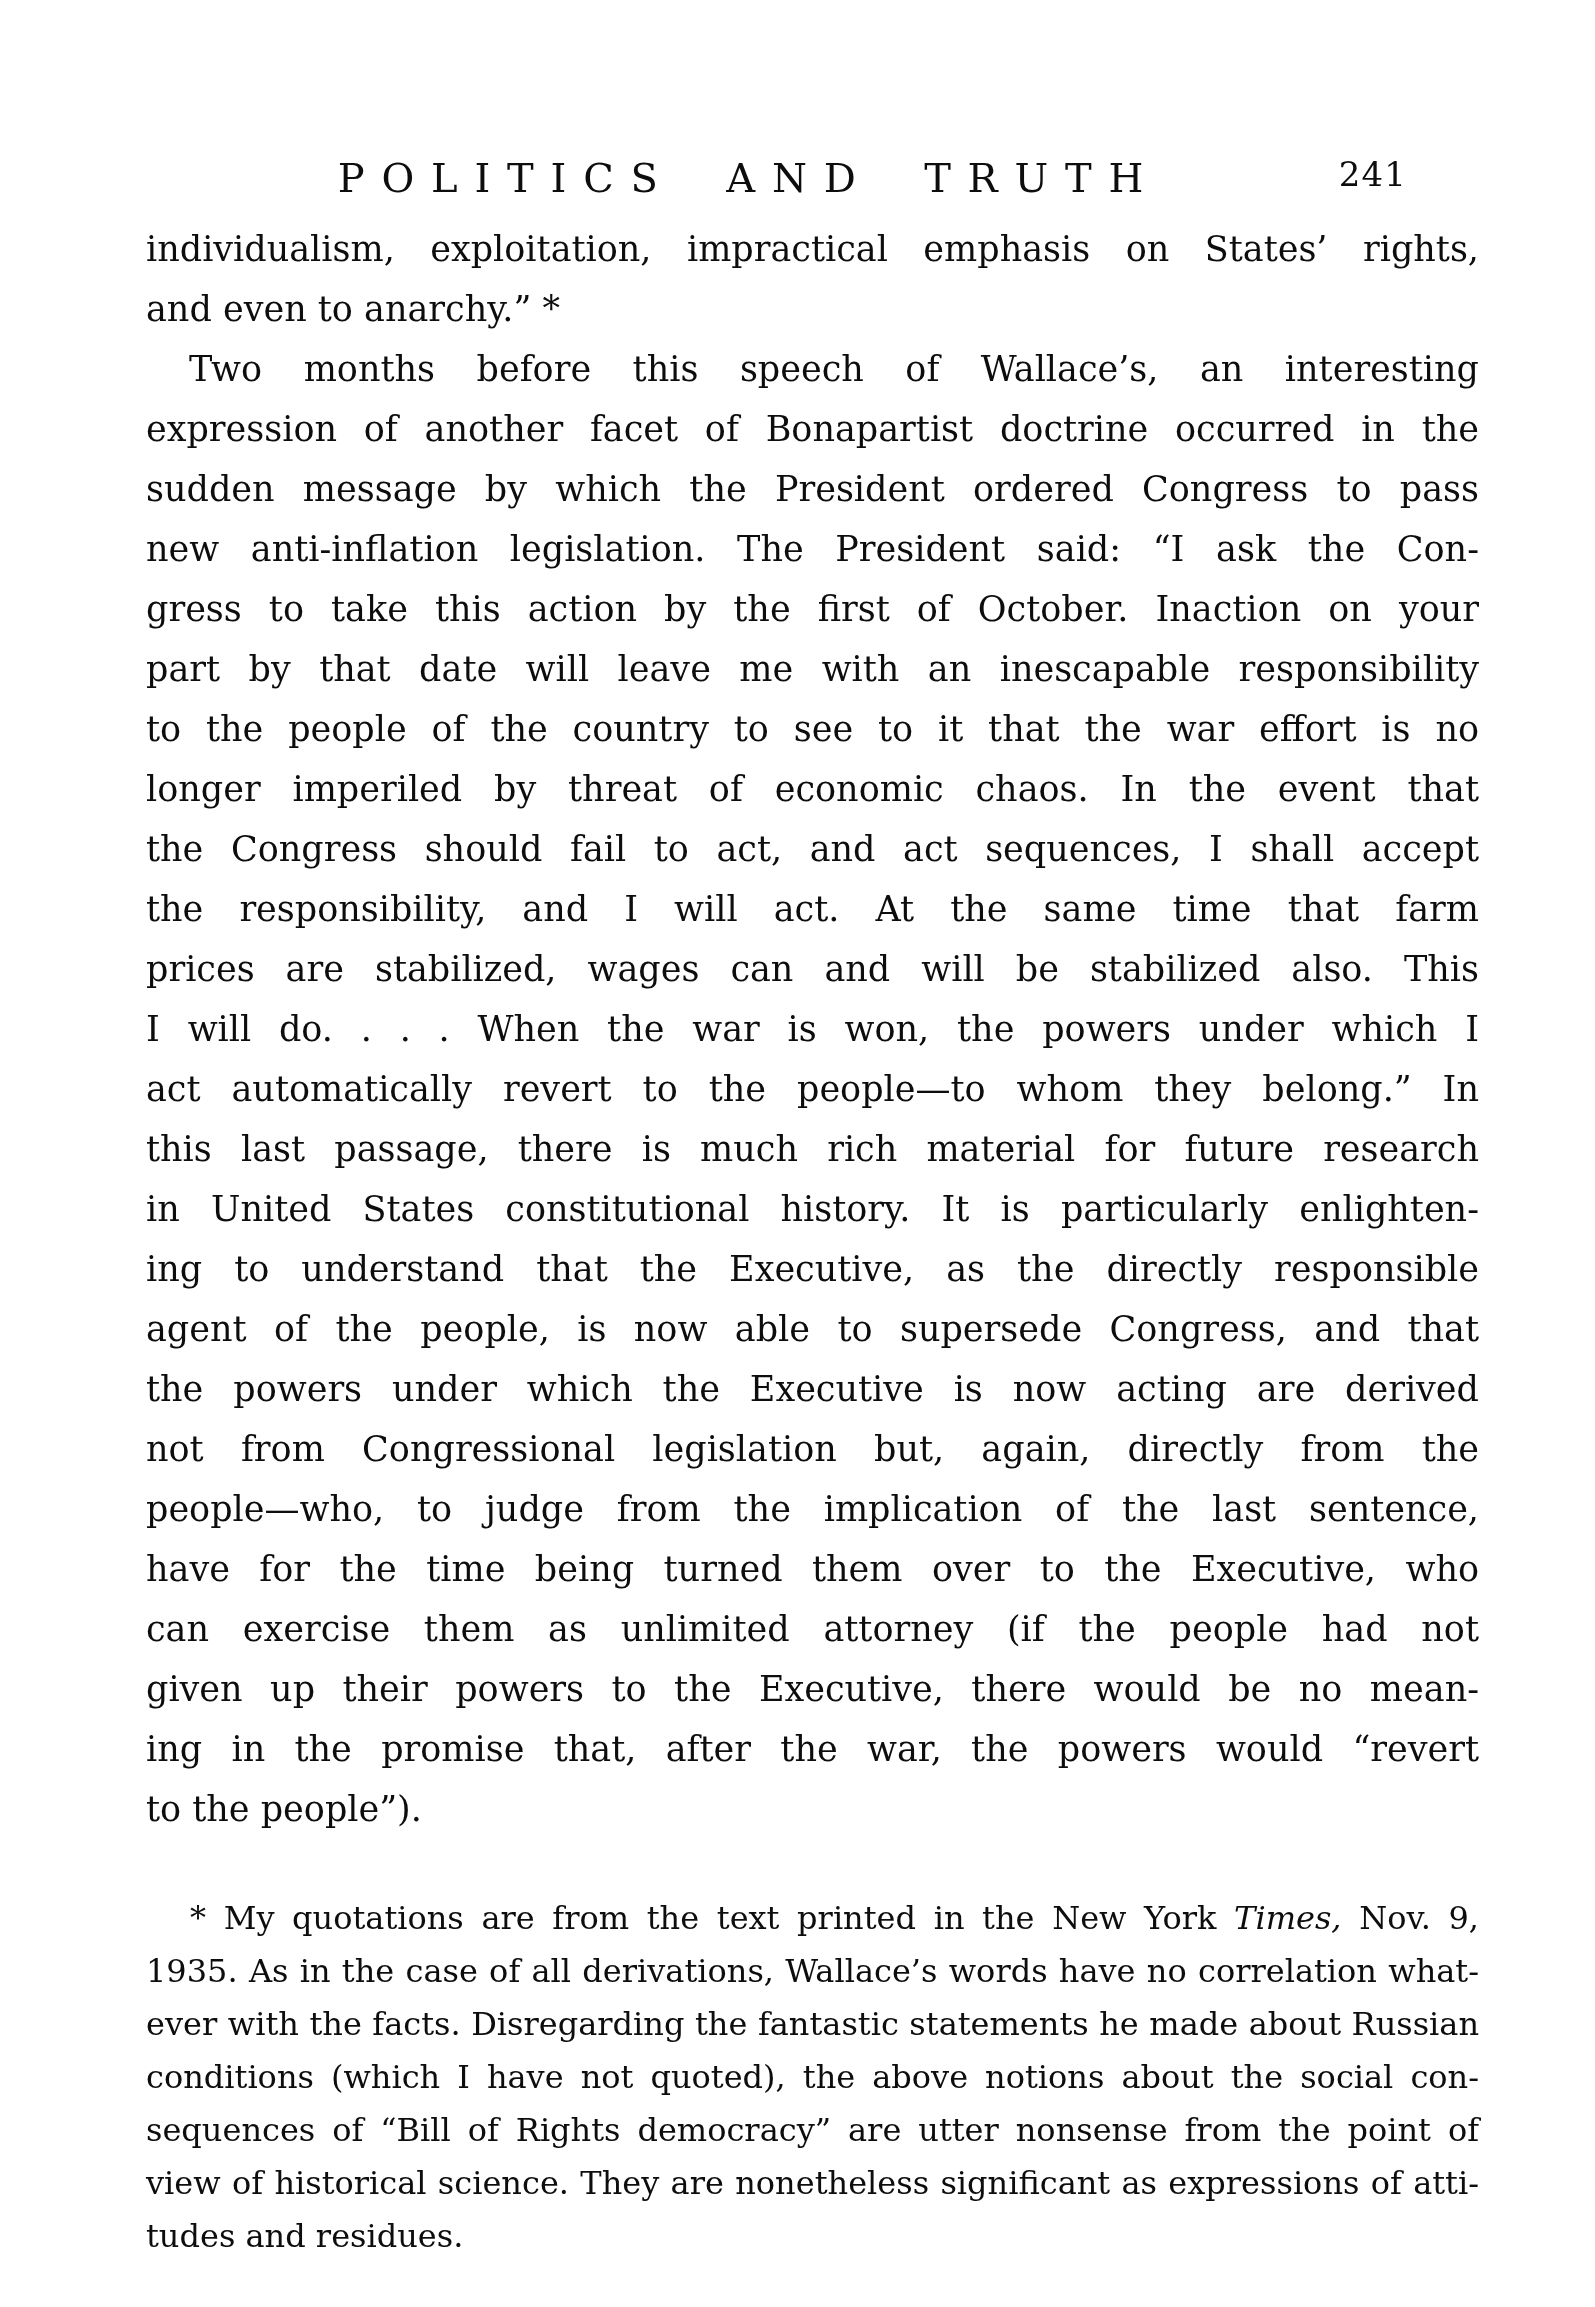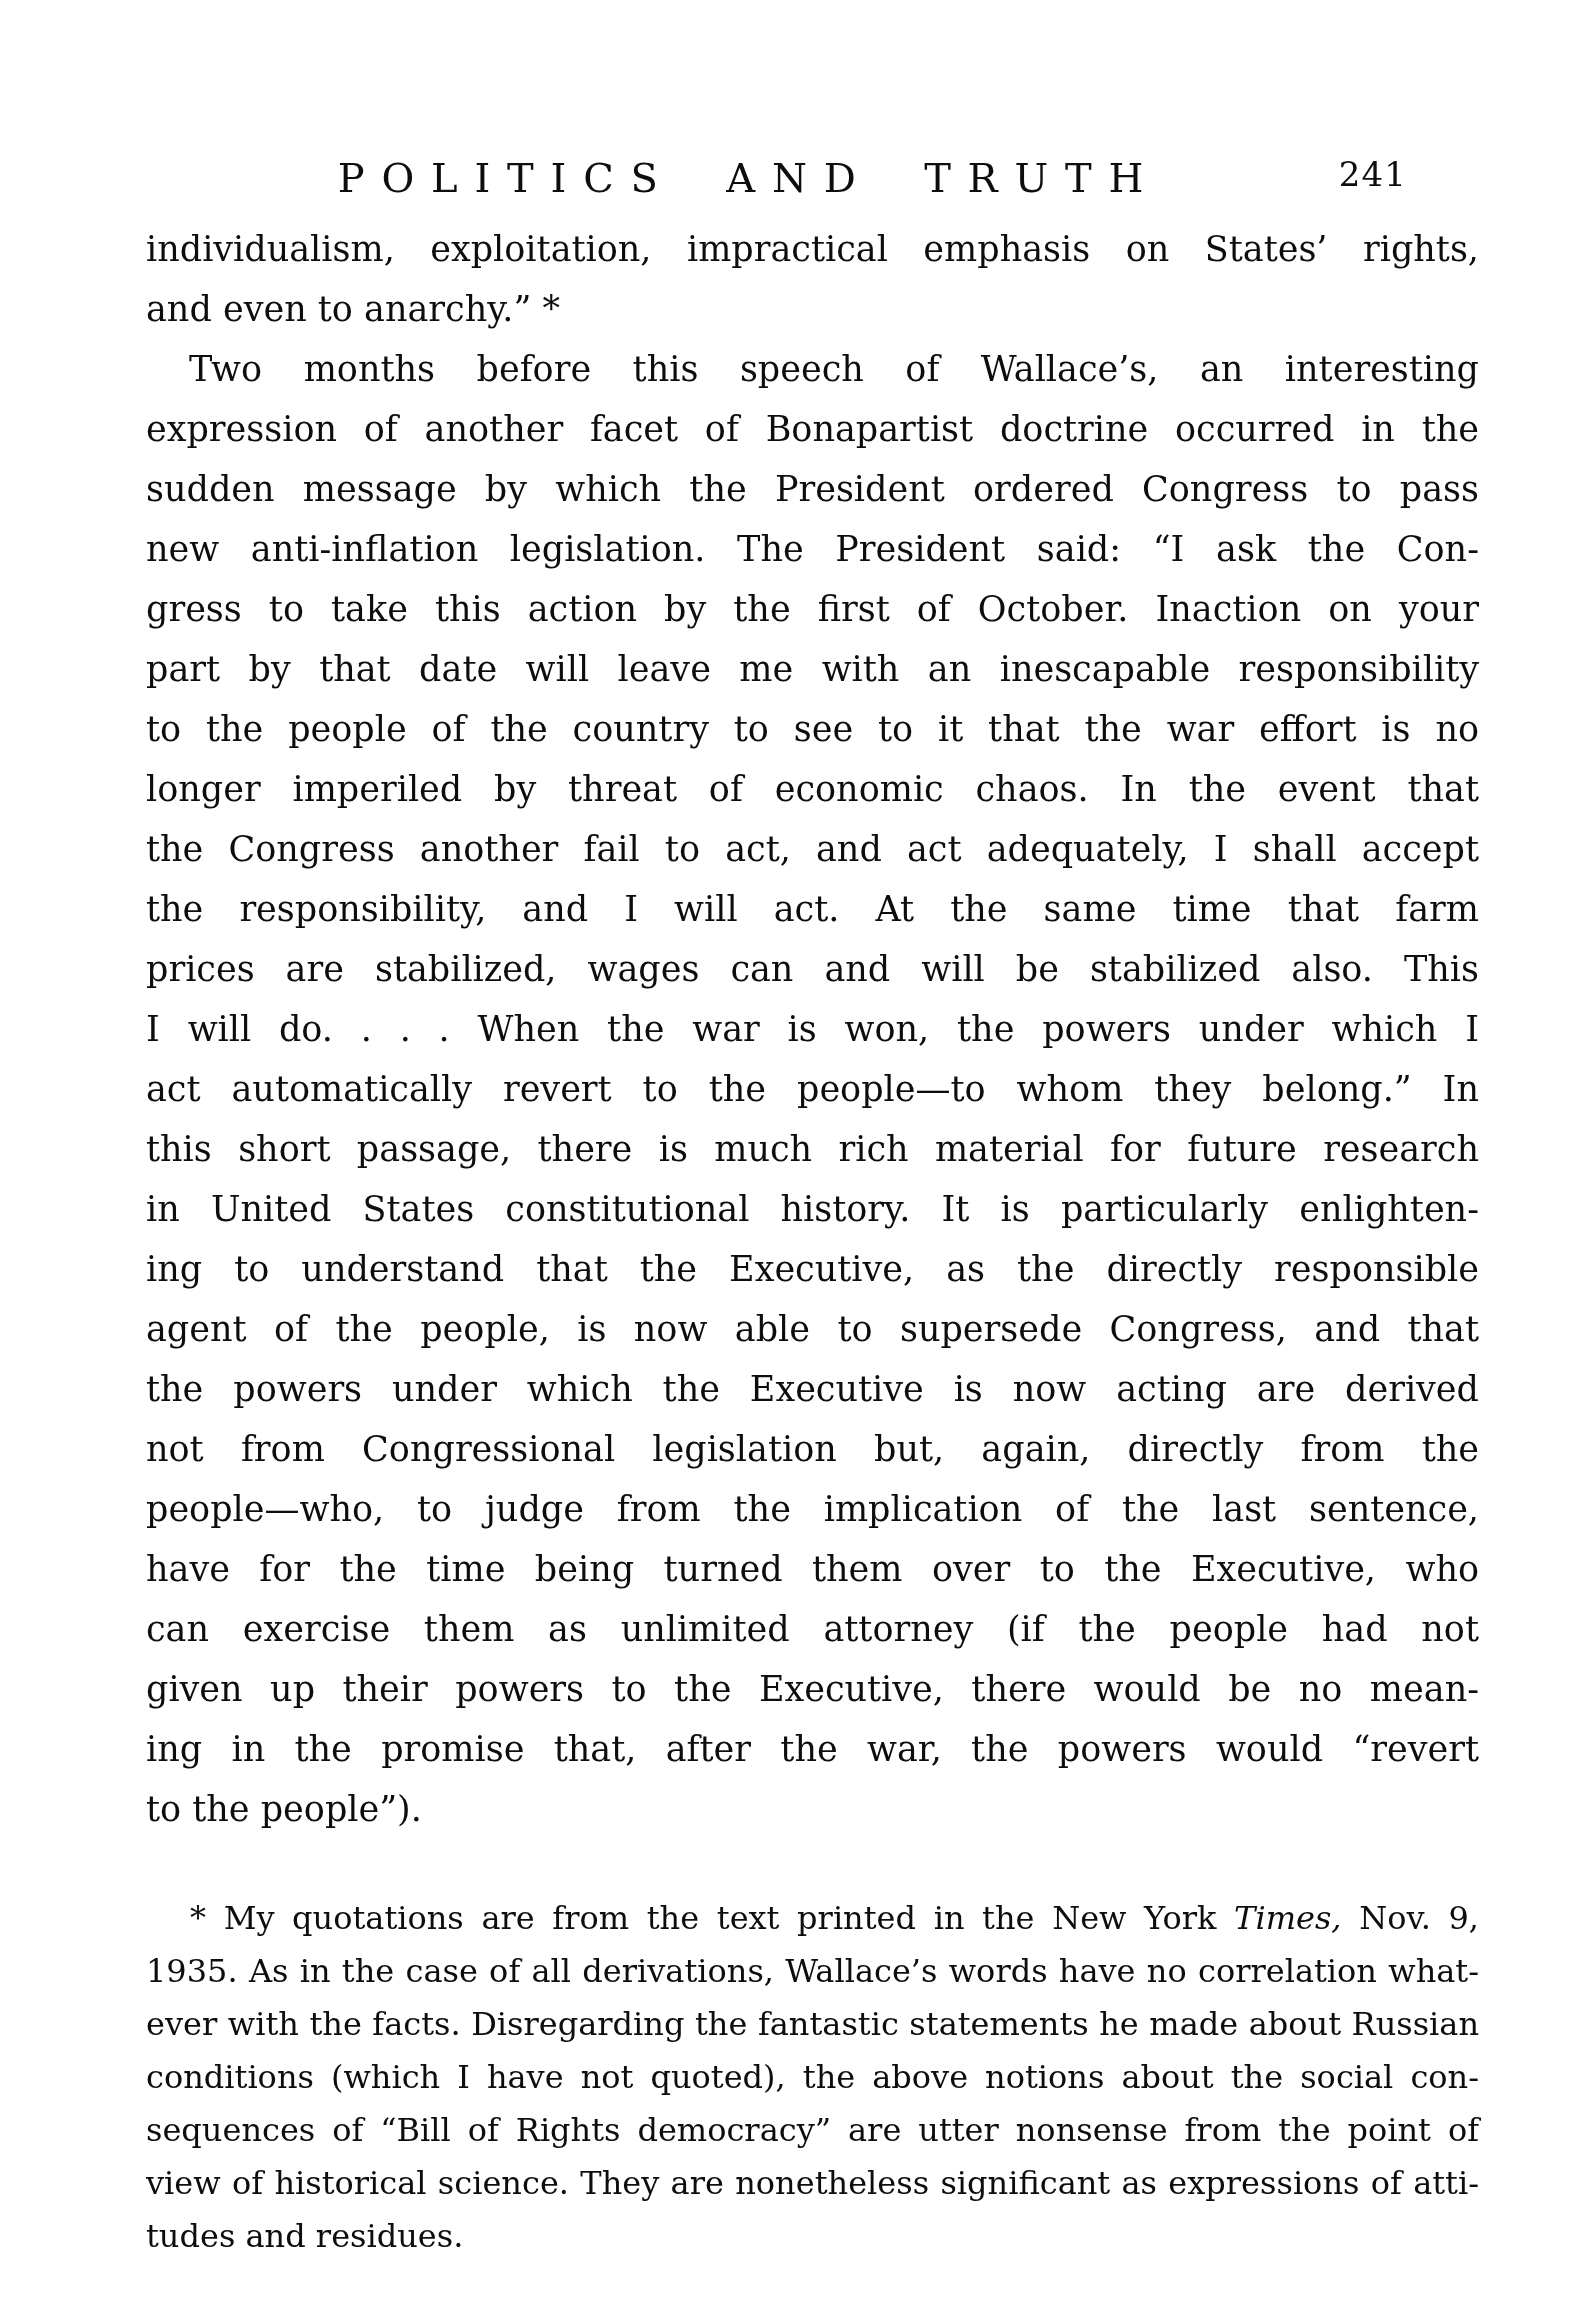--- a/index.html
+++ b/index.html
@@ -105,26 +105,26 @@
       <div class="line">individualism, exploitation, impractical emphasis on States’ rights,</div>
       <div class="line no-just">and even to anarchy.” *</div>
       <div class="line indent">Two months before this speech of Wallace’s, an interesting</div>
       <div class="line">expression of another facet of Bonapartist doctrine occurred in the</div>
       <div class="line">sudden message by which the President ordered Congress to pass</div>
       <div class="line">new anti-inflation legislation. The President said: “I ask the Con-</div>
       <div class="line">gress to take this action by the first of October. Inaction on your</div>
       <div class="line">part by that date will leave me with an inescapable responsibility</div>
       <div class="line">to the people of the country to see to it that the war effort is no</div>
       <div class="line">longer imperiled by threat of economic chaos. In the event that</div>
-      <div class="line">the Congress another fail to act, and act adequately, I shall accept</div>
+      <div class="line">the Congress should fail to act, and act sequences, I shall accept</div>
       <div class="line">the responsibility, and I will act. At the same time that farm</div>
       <div class="line">prices are stabilized, wages can and will be stabilized also. This</div>
       <div class="line">I will do. . . . When the war is won, the powers under which I</div>
       <div class="line">act automatically revert to the people—to whom they belong.” In</div>
-      <div class="line">this short passage, there is much rich material for future research</div>
+      <div class="line">this last passage, there is much rich material for future research</div>
       <div class="line">in United States constitutional history. It is particularly enlighten-</div>
       <div class="line">ing to understand that the Executive, as the directly responsible</div>
       <div class="line">agent of the people, is now able to supersede Congress, and that</div>
       <div class="line">the powers under which the Executive is now acting are derived</div>
       <div class="line">not from Congressional legislation but, again, directly from the</div>
       <div class="line">people—who, to judge from the implication of the last sentence,</div>
       <div class="line">have for the time being turned them over to the Executive, who</div>
       <div class="line">can exercise them as unlimited attorney (if the people had not</div>
       <div class="line">given up their powers to the Executive, there would be no mean-</div>
       <div class="line">ing in the promise that, after the war, the powers would “revert</div>

